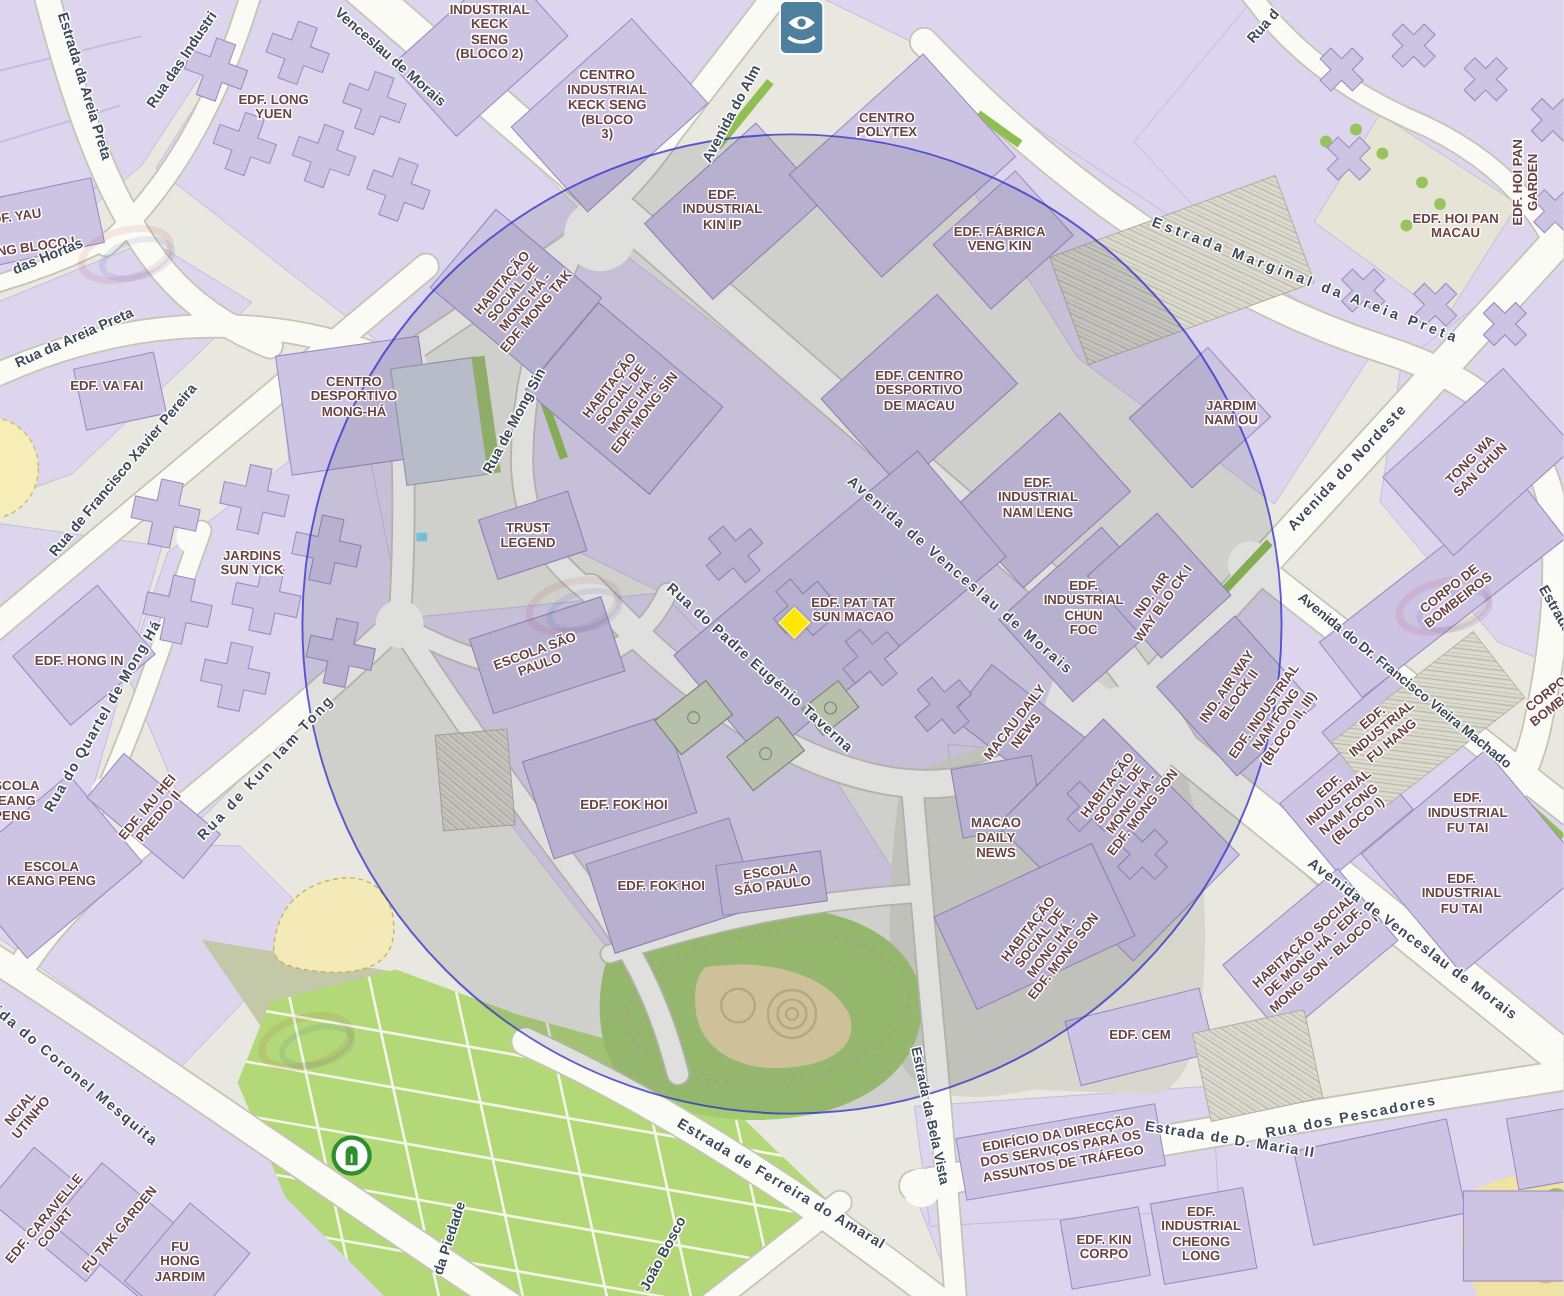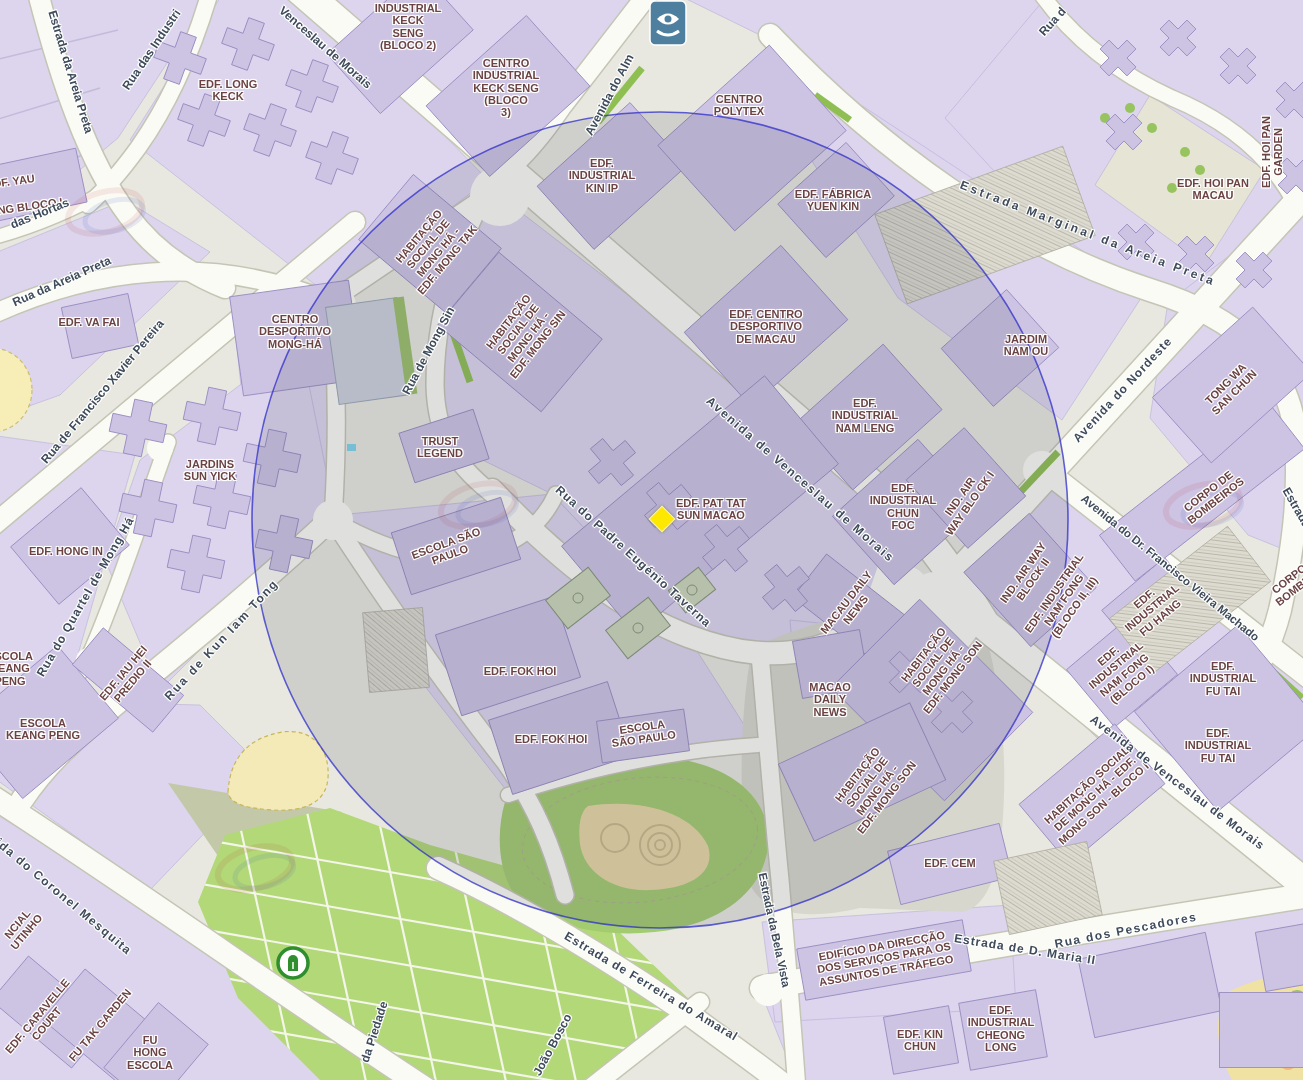--- a/index.html
+++ b/index.html
@@ -290,23 +290,23 @@
 INDUSTRIAL
 KECK SENG
 (BLOCO
 3)</div>
       <div class="lbl b" style="left: 739px; top: 105px; transform: translate(-50%, -50%) rotate(0deg);">CENTRO
 POLYTEX</div>
       <div class="lbl b" style="left: 602px; top: 175px; transform: translate(-50%, -50%) rotate(0deg);">EDF.
 INDUSTRIAL
 KIN IP</div>
       <div class="lbl b" style="left: 833px; top: 200px; transform: translate(-50%, -50%) rotate(0deg);">EDF. FÁBRICA
-YUEN KIN</div>
+VENG KIN</div>
       <div class="lbl b" style="left: 228px; top: 90px; transform: translate(-50%, -50%) rotate(0deg);">EDF. LONG
-KECK</div>
+YUEN</div>
       <div class="lbl b" style="left: 14px; top: 181px; transform: translate(-50%, -50%) rotate(-8deg);">DF. YAU</div>
       <div class="lbl b" style="left: 30px; top: 206px; transform: translate(-50%, -50%) rotate(-8deg);">NG BLOCO I</div>
       <div class="lbl b" style="left: 89px; top: 322px; transform: translate(-50%, -50%) rotate(0deg);">EDF. VA FAI</div>
       <div class="lbl b" style="left: 295px; top: 331px; transform: translate(-50%, -50%) rotate(0deg);">CENTRO
 DESPORTIVO
 MONG-HÁ</div>
       <div class="lbl b" style="left: 433px; top: 248px; transform: translate(-50%, -50%) rotate(-50deg);">HABITAÇÃO
 SOCIAL DE
 MONG HÁ -
 EDF. MONG TAK</div>
@@ -389,26 +389,26 @@
 KEANG PENG</div>
       <div class="lbl b" style="left: 128px; top: 677px; transform: translate(-50%, -50%) rotate(-50deg);">EDF. IAU HEI
 PREDIO II</div>
       <div class="lbl b" style="left: 22px; top: 928px; transform: translate(-50%, -50%) rotate(-50deg);">NCIAL
 UTINHO</div>
       <div class="lbl b" style="left: 42px; top: 1020px; transform: translate(-50%, -50%) rotate(-50deg);">EDF. CARAVELLE
 COURT</div>
       <div class="lbl b" style="left: 100px; top: 1025px; transform: translate(-50%, -50%) rotate(-50deg);">FU TAK GARDEN</div>
       <div class="lbl b" style="left: 150px; top: 1052px; transform: translate(-50%, -50%) rotate(0deg);">FU
 HONG
-ESCOLA</div>
+JARDIM</div>
       <div class="lbl b" style="left: 884px; top: 958px; transform: translate(-50%, -50%) rotate(-10deg);">EDIFÍCIO DA DIRECÇÃO
 DOS SERVIÇOS PARA OS
 ASSUNTOS DE TRÁFEGO</div>
       <div class="lbl b" style="left: 920px; top: 1040px; transform: translate(-50%, -50%) rotate(0deg);">EDF. KIN
-CHUN</div>
+CORPO</div>
       <div class="lbl b" style="left: 1001px; top: 1029px; transform: translate(-50%, -50%) rotate(0deg);">EDF.
 INDUSTRIAL
 CHEONG
 LONG</div>
       <div class="lbl b" style="left: 1213px; top: 189px; transform: translate(-50%, -50%) rotate(0deg);">EDF. HOI PAN
 MACAU</div>
       <div class="lbl b" style="left: 1272px; top: 152px; transform: translate(-50%, -50%) rotate(-90deg);">EDF. HOI PAN
 GARDEN</div>
       <div class="lbl r" style="left: 70px; top: 72px; transform: translate(-50%, -50%) rotate(73deg);">Estrada da Areia Preta</div>
       <div class="lbl r" style="left: 152px; top: 50px; transform: translate(-50%, -50%) rotate(-56deg);">Rua das Industri</div>

